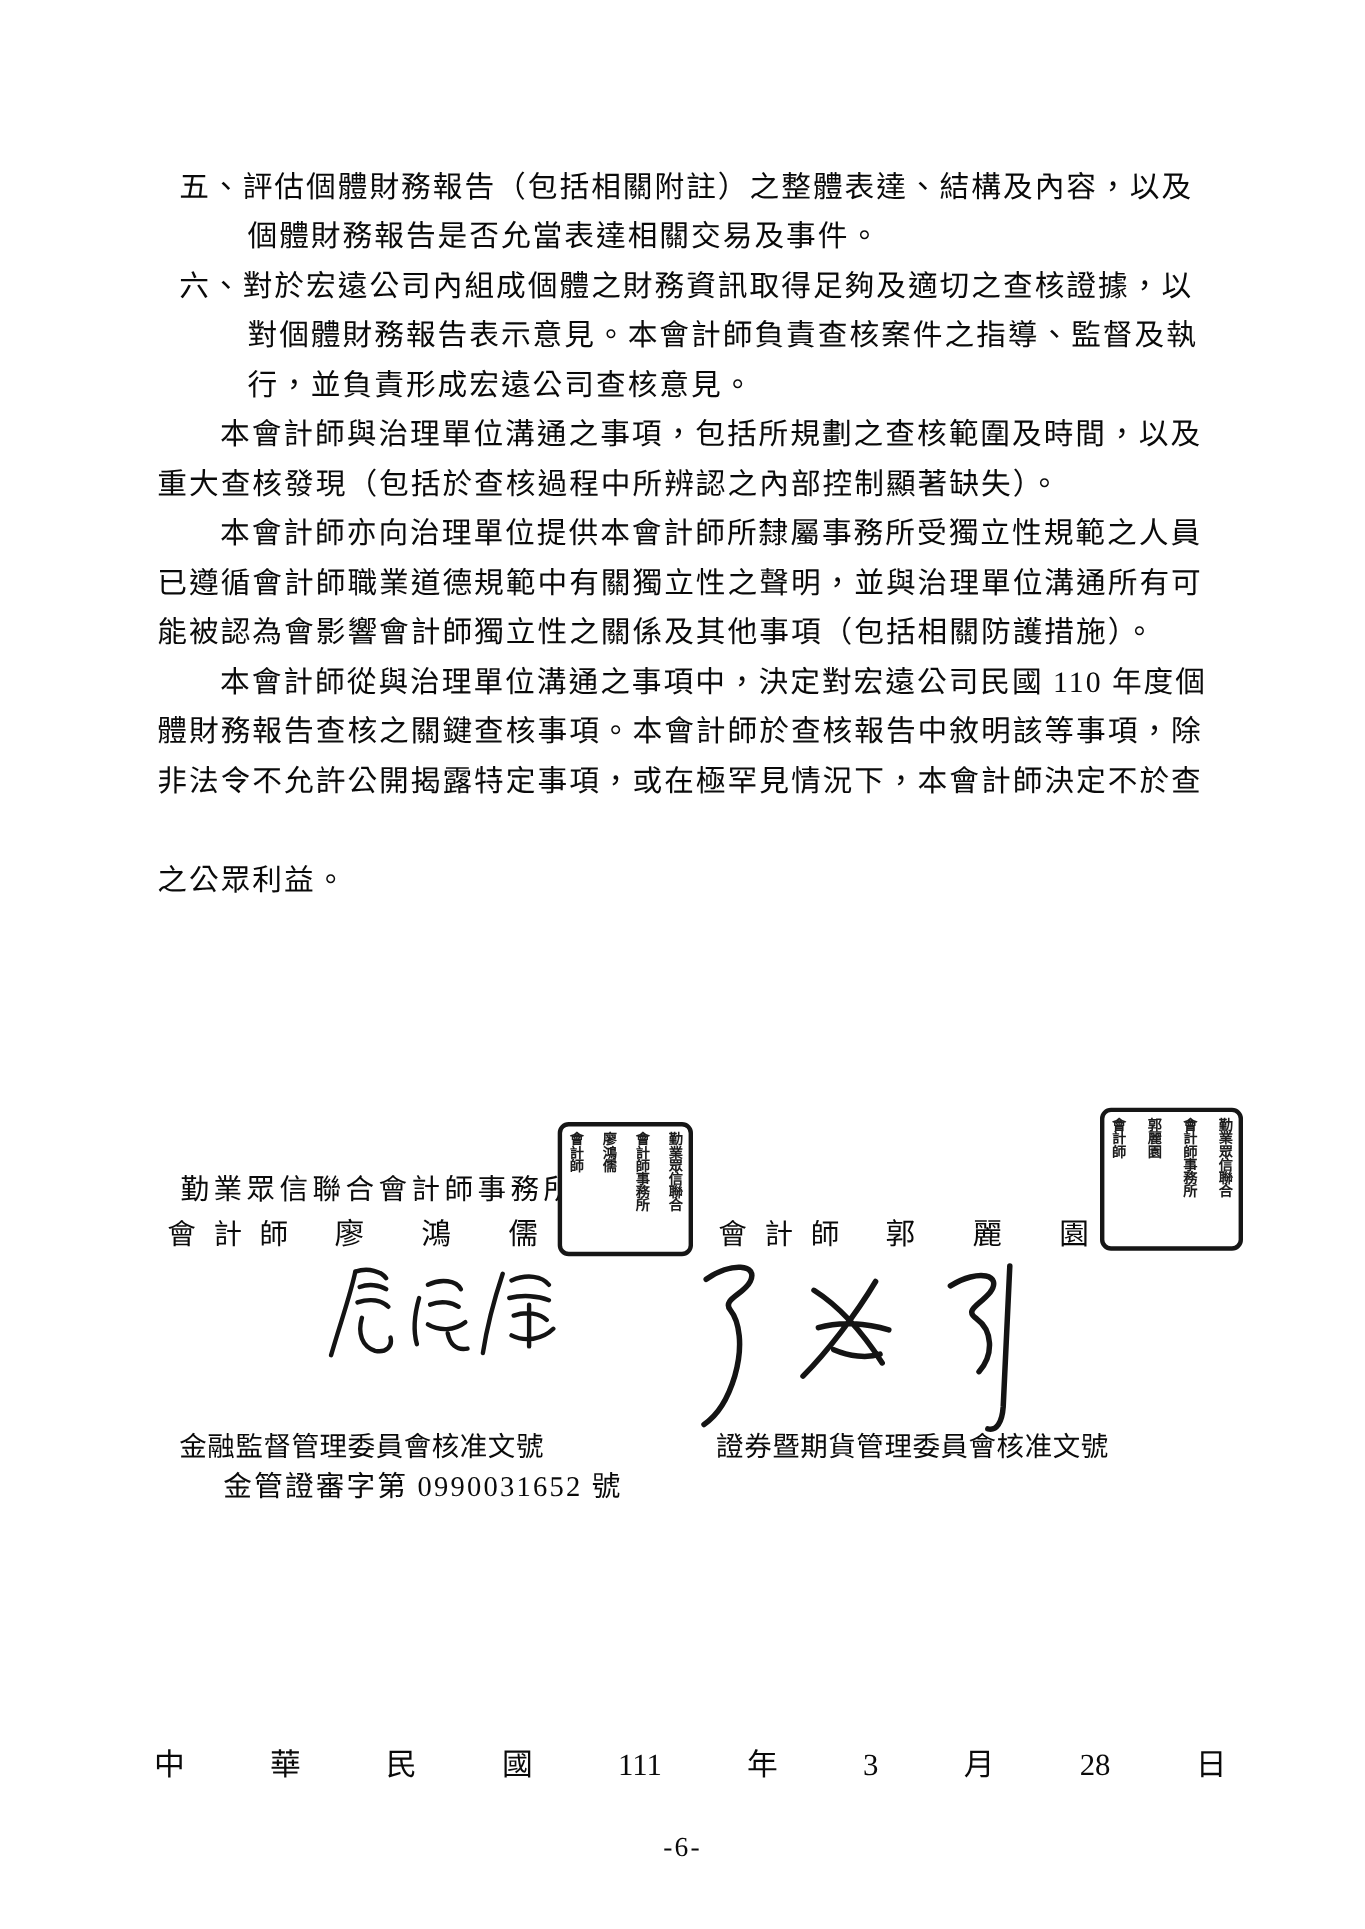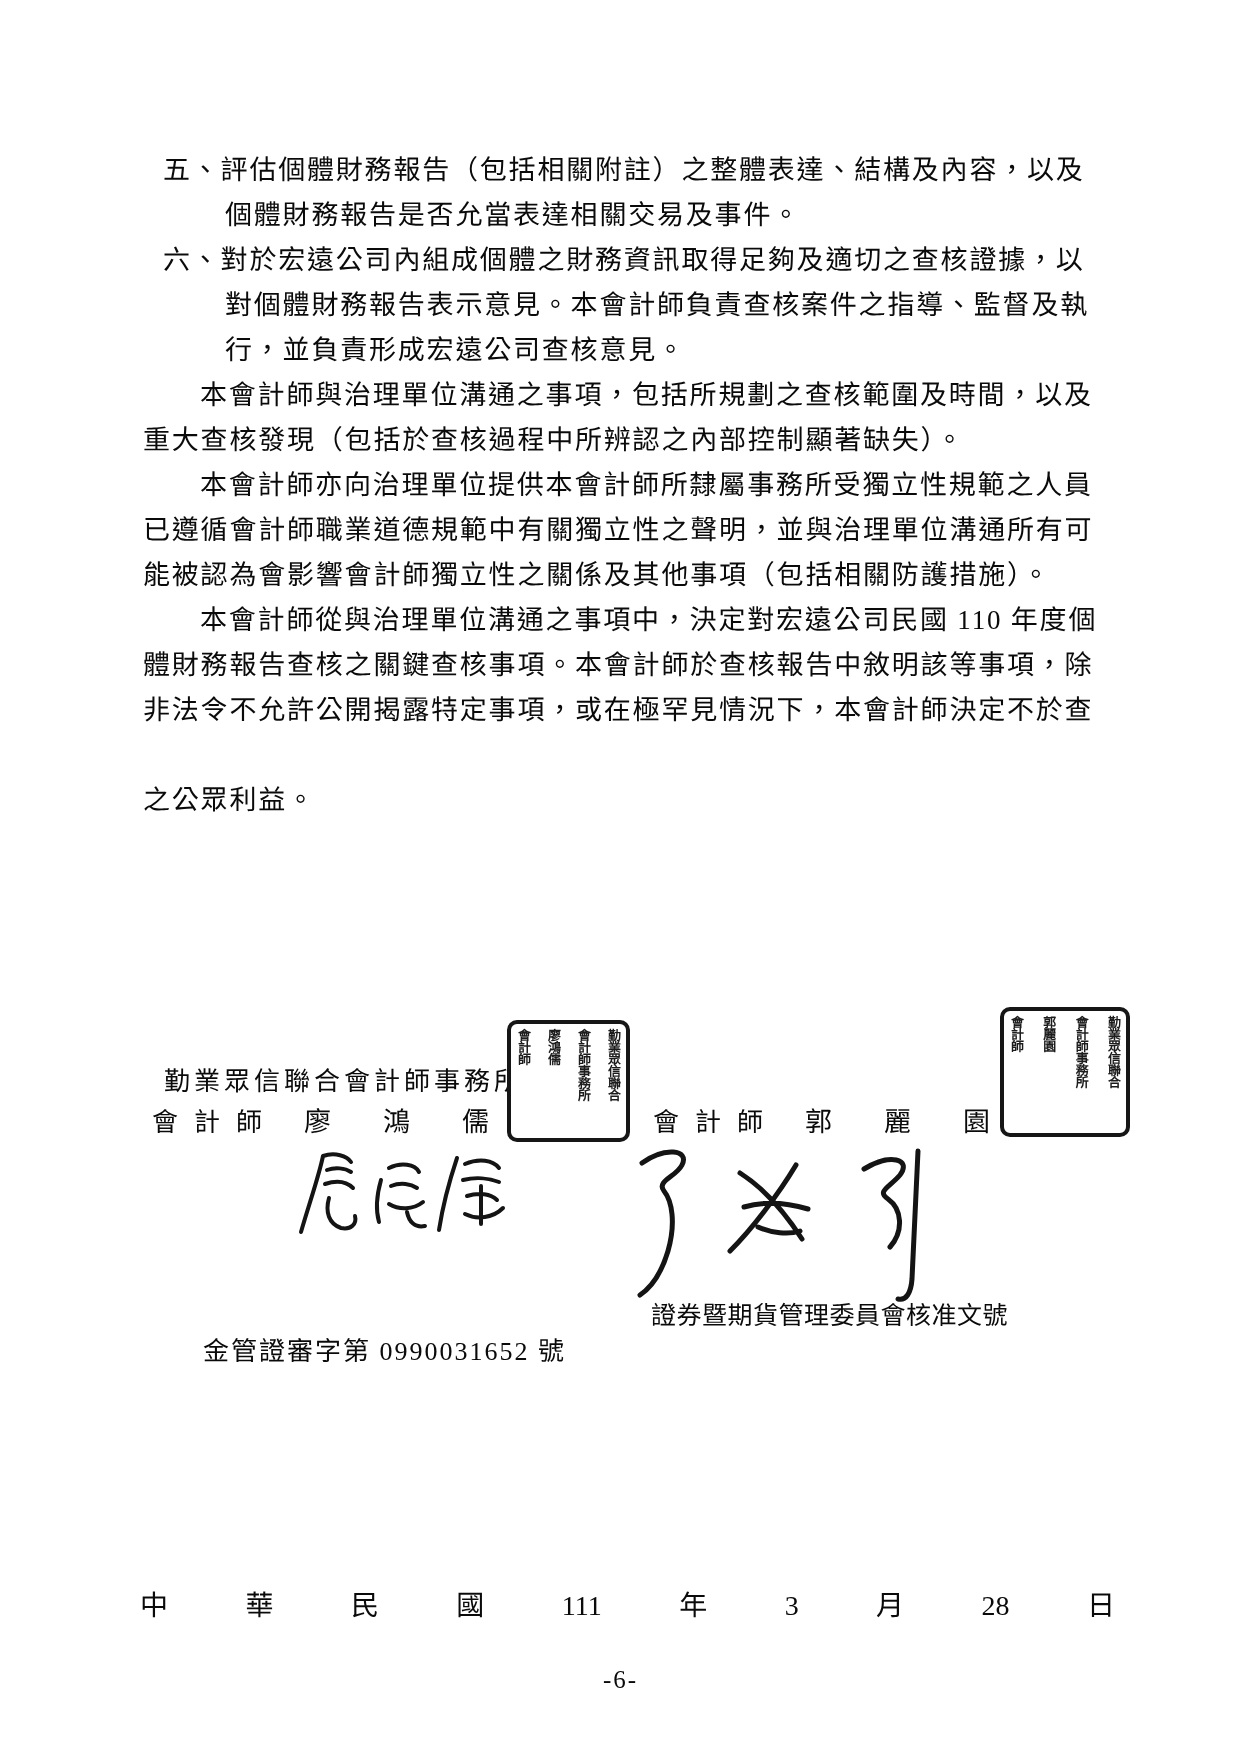--- a/index.html
+++ b/index.html
@@ -82,20 +82,21 @@
     <path stroke-width="4" d="M86,34 C82,48 80,62 84,76 M94,22 C106,16 120,18 124,26 M96,40 C106,36 116,38 122,42 M94,58 C104,64 118,64 128,56 M112,66 C114,76 120,82 130,80"></path>
     <path stroke-width="4" d="M162,12 C154,36 148,58 144,84 M170,18 C184,12 198,14 204,22 M168,34 C180,31 194,32 204,36 M172,50 C184,46 196,48 202,54 M170,68 C182,74 198,72 208,62 M186,40 L186,78"></path>
   </svg>
 
   <svg class="sig" style="left:612px;top:1135px" width="335" height="175" viewBox="0 0 335 175">
     <path stroke-width="5" d="M30,28 C52,12 78,14 70,30 C64,42 44,46 52,56 C60,66 64,88 56,116 C50,136 40,152 28,160"></path>
     <path stroke-width="5" d="M128,38 C150,52 172,76 190,104 M184,30 C166,60 140,94 118,116 M132,72 C152,66 176,68 196,74 M146,92 C160,98 176,100 188,96"></path>
     <path stroke-width="5" d="M252,34 C278,18 300,24 288,40 C278,52 264,56 276,64 C290,74 292,96 278,112 M306,16 C304,56 302,100 300,144 C299,158 294,166 286,164"></path>
   </svg>
 
+  <div class="appr1" style="left:163px;top:1295px">金融監督管理委員會核准文號</div>
   <div class="appr2" style="left:203px;top:1330px">金管證審字第 0990031652 號</div>
   <div class="appr1" style="left:651px;top:1295px">證券暨期貨管理委員會核准文號</div>
 
   <div class="date-row">
     <span>中</span>
     <span>華</span>
     <span>民</span>
     <span>國</span>
     <span>111</span>
     <span>年</span>

